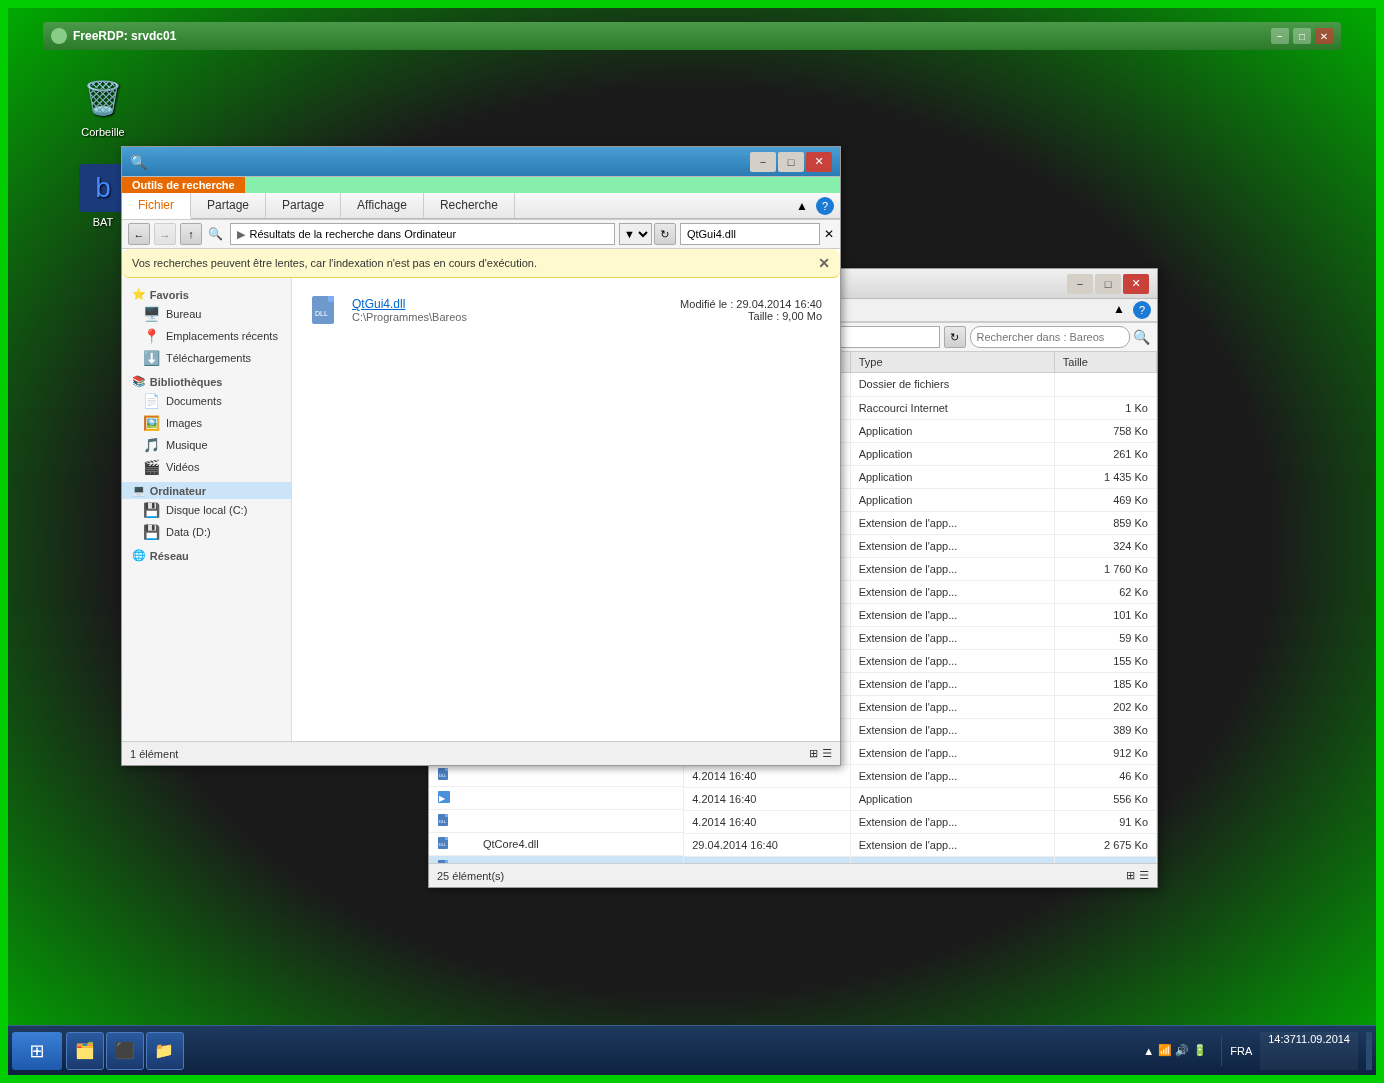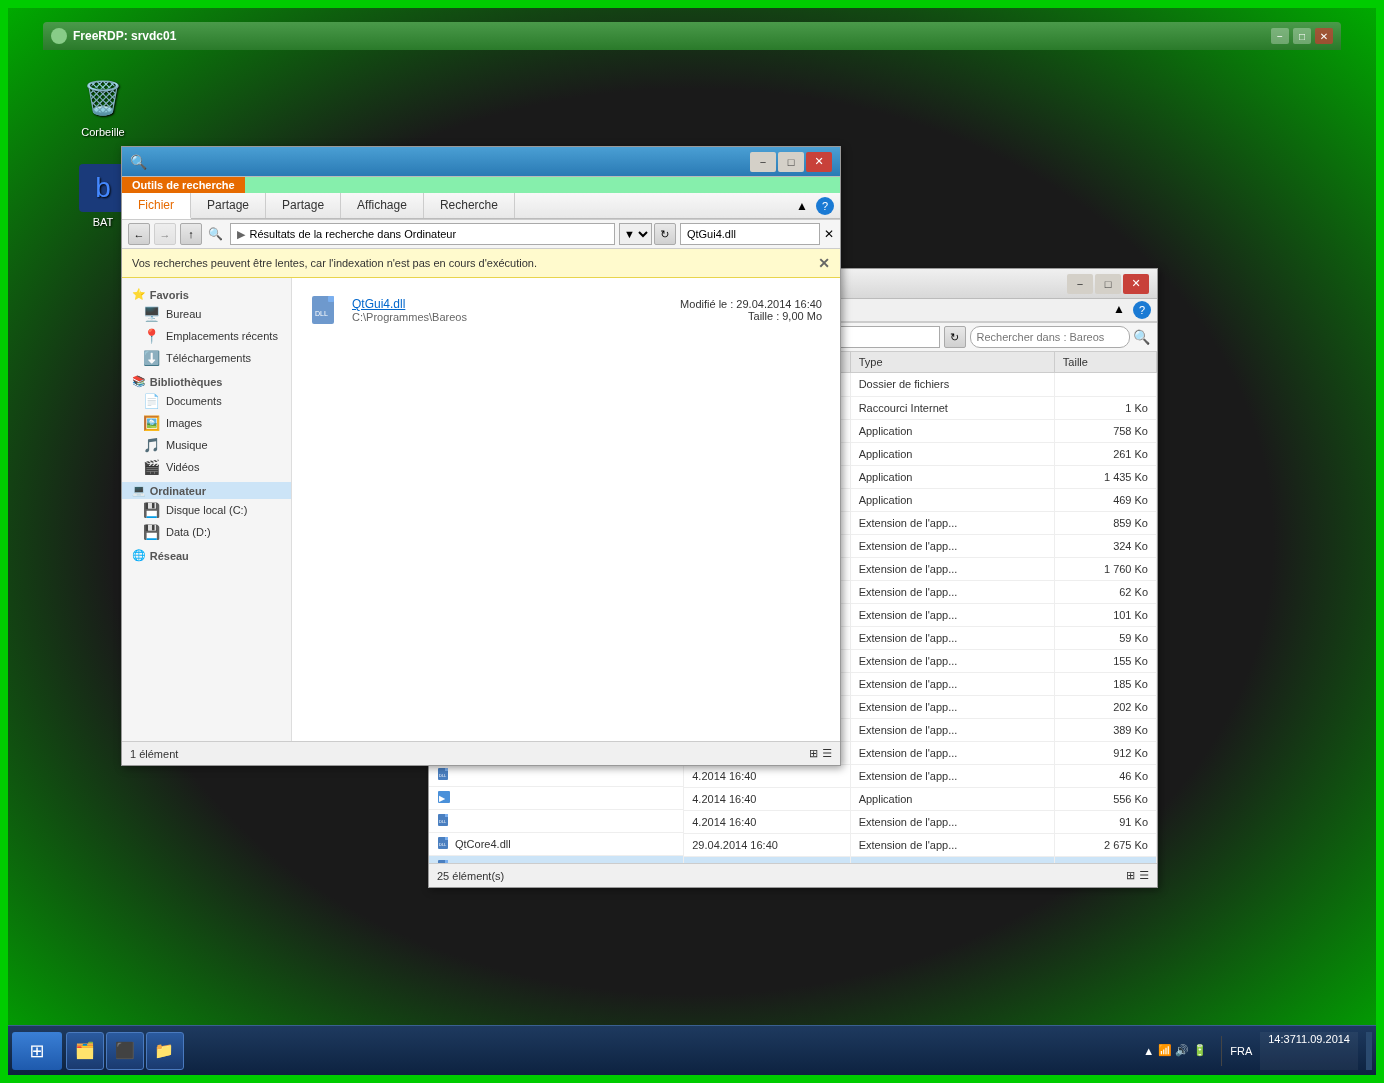--- a/index.html
+++ b/index.html
@@ -287,20 +287,21 @@
     
     .warning-banner {
       background: #fffacd;
       border-bottom: 1px solid #e8d44d;
       padding: 6px 10px;
       font-size: 11px;
       color: #333;
       display: flex;
       align-items: center;
       justify-content: space-between;
+      border-radius: 7px;
     }
 
     .warning-close {
       cursor: pointer;
       font-size: 14px;
       color: #666;
       font-weight: bold;
     }
 
     
@@ -767,21 +768,21 @@
       <td style="font-size:11px;">Extension de l'app...</td>
       <td style="font-size:11px; text-align:right;">91 Ko</td>
     </tr>
             <tr>
       <td style="display:flex; align-items:center; gap:4px;">
         <span><svg width="14" height="14" viewBox="0 0 14 14">
                     <rect x="1" y="1" width="10" height="12" rx="1" fill="#4a7fc0"></rect>
                     <rect x="8" y="1" width="3" height="3" fill="#7aafef"></rect>
                     <text x="2" y="10" font-size="4" fill="#fff">DLL</text>
                   </svg></span>
-        <span style="font-size:11px;">QtCore4.dll</span>
+        <span style="font-size:11px;margin-left:28px;">QtCore4.dll</span>
       </td>
       <td style="font-size:11px; white-space:nowrap;">29.04.2014 16:40</td>
       <td style="font-size:11px;">Extension de l'app...</td>
       <td style="font-size:11px; text-align:right;">2 675 Ko</td>
     </tr>
             <tr class="selected">
       <td style="display:flex; align-items:center; gap:4px;">
         <span><svg width="14" height="14" viewBox="0 0 14 14">
                     <rect x="1" y="1" width="10" height="12" rx="1" fill="#4a7fc0"></rect>
                     <rect x="8" y="1" width="3" height="3" fill="#7aafef"></rect>

